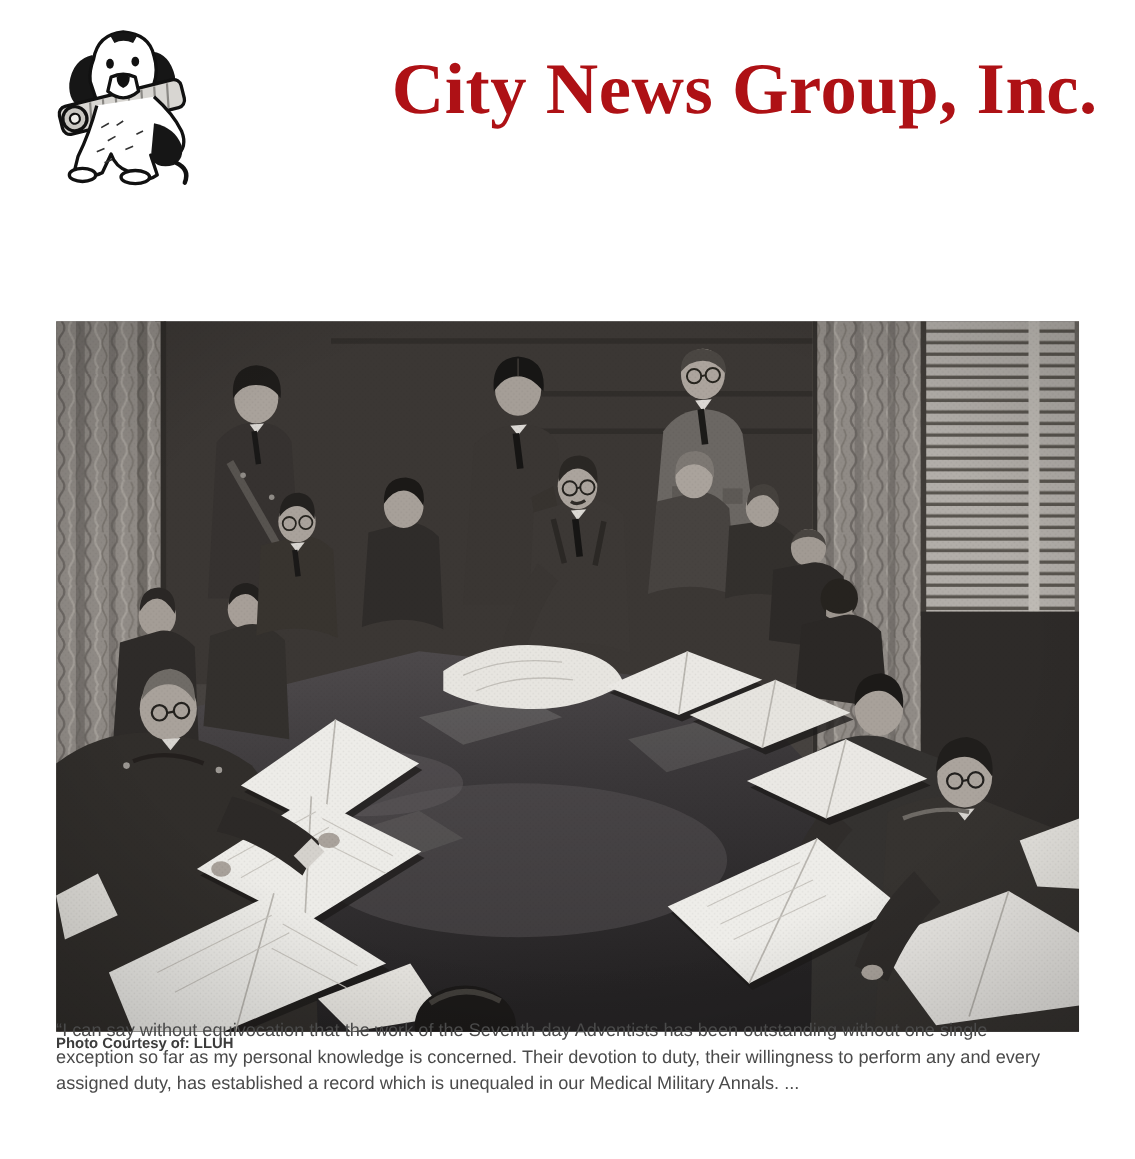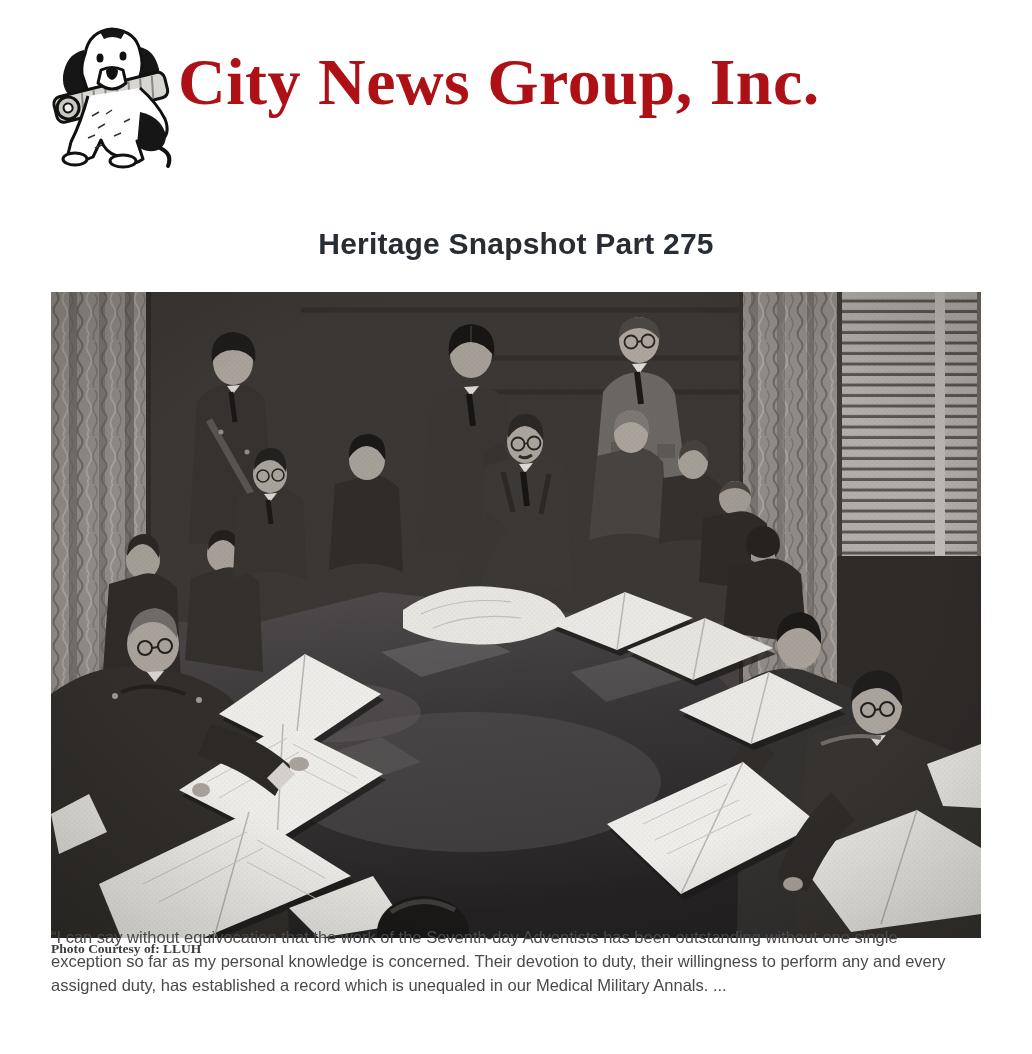--- a/index.html
+++ b/index.html
@@ -2,29 +2,29 @@
 <html><head>
 <meta charset="utf-8">
 <style>
   html,body{margin:0;padding:0;background:#ffffff;}
   body{font-family:"Liberation Sans", sans-serif;}
   .page{position:relative;width:1032px;height:1054px;background:#ffffff;overflow:hidden;}
 
   .logo-dog{position:absolute;left:48px;top:20px;width:128px;height:152px;}
   .brand{position:absolute;left:178px;top:44px;width:820px;
          font-family:"Liberation Serif", serif;font-weight:bold;
-         font-size:66px;letter-spacing:0.5px;color:#ae1115;white-space:nowrap;}
+         font-size:66px;letter-spacing:0.5px;color:#ae1115;white-space:nowrap;text-align:right;}
 
   .headline{position:absolute;left:0;top:207px;width:1032px;text-align:center;
             font-size:30px;font-weight:bold;color:#282c33;letter-spacing:0.2px;}
 
   .photo-wrap{position:absolute;left:51px;top:292px;width:930px;height:646px;}
   .photo-wrap svg{display:block;width:100%;height:100%;}
 
-  .caption{position:absolute;left:51px;top:941px;font-size:13.5px;font-weight:bold;color:#3c3c3c;font-family:Liberation Serif, serif;}
+  .caption{position:absolute;left:51px;top:941px;font-size:13.5px;font-weight:bold;color:#3c3c3c;}
 
   .body-text{position:absolute;left:51px;top:908px;width:920px;
              font-size:16.5px;line-height:24.3px;color:#4a4a4a;}
 </style>
 </head>
 <body>
 
 <div class="page">
 
   <svg class="logo-dog" viewBox="0 0 128 152" aria-hidden="true">
@@ -50,21 +50,20 @@
     <path d="M40 76 Q33 102 23 122 L19 138 Q33 143 45 137 L53 120 Q57 132 69 136 L66 142 Q84 147 95 139 L89 121 Q102 130 112 122 Q123 114 117 99 Q109 83 92 68" fill="#ffffff" stroke="#111111" stroke-width="3" stroke-linejoin="round"></path>
     <path d="M92 92 Q111 96 117 112 Q120 124 110 130 Q97 134 89 125 Z" fill="#161616"></path>
     <path d="M44 96 l7 -4 M50 108 l7 -4 M58 94 l6 -4 M40 118 l7 -3 M66 116 l7 -3 M76 102 l6 -3 M47 128 l7 -3" stroke="#333333" stroke-width="1.5"></path>
     <ellipse cx="27" cy="139" rx="12" ry="6" fill="#ffffff" stroke="#111111" stroke-width="3"></ellipse>
     <ellipse cx="75" cy="141" rx="13" ry="6" fill="#ffffff" stroke="#111111" stroke-width="3"></ellipse>
     <path d="M112 128 Q125 134 120 146" stroke="#111111" stroke-width="4" fill="none" stroke-linecap="round"></path>
   </svg>
 
   <div class="brand">City News Group, Inc.</div>
 
-  <h1 class="headline">Heritage Snapshot Part 275</h1>
 
   <div class="photo-wrap">
     <svg viewBox="0 0 930 646" preserveAspectRatio="none" aria-hidden="true">
       <defs>
         <pattern id="ctn" width="24" height="48" patternUnits="userSpaceOnUse">
           <rect width="24" height="48" fill="#908b86"></rect>
           <path d="M5 0 Q10 6 5 12 Q0 18 5 24 Q10 30 5 36 Q0 42 5 48" fill="none" stroke="#6d6864" stroke-width="2"></path>
           <path d="M14 0 Q9 7 14 14 Q19 21 14 28 Q9 35 14 42 Q12 45 13 48" fill="none" stroke="#a6a19b" stroke-width="2"></path>
           <path d="M20 2 Q24 8 20 14 Q16 20 20 26 Q24 32 20 38 Q17 43 19 48" fill="none" stroke="#7a756f" stroke-width="1.5"></path>
         </pattern>

